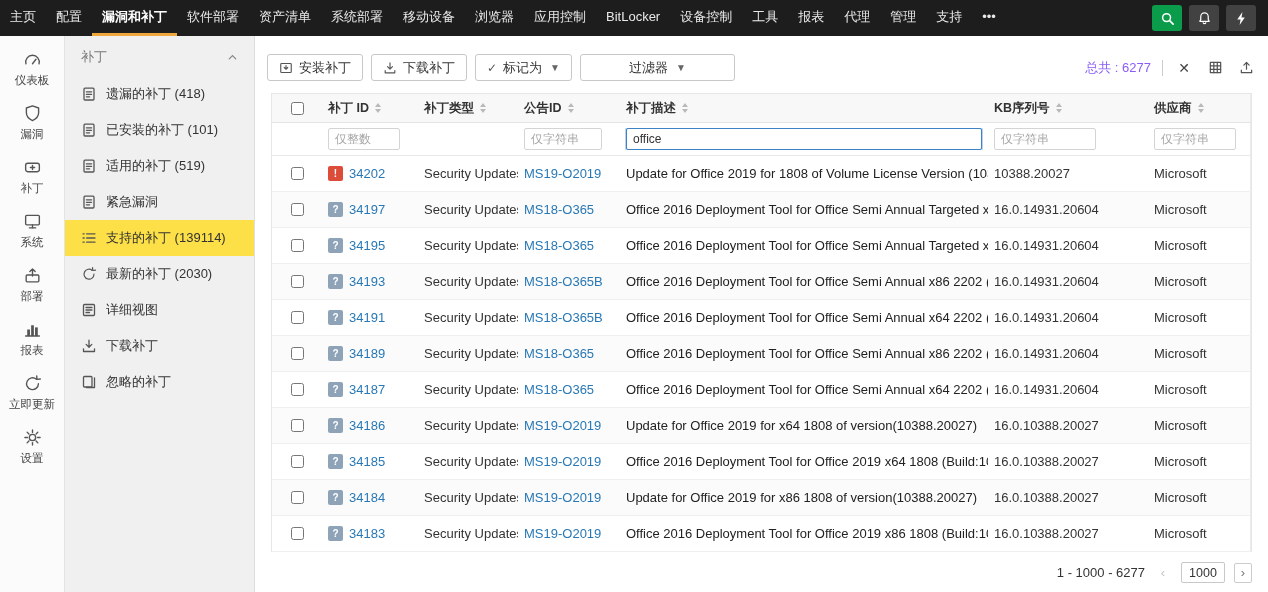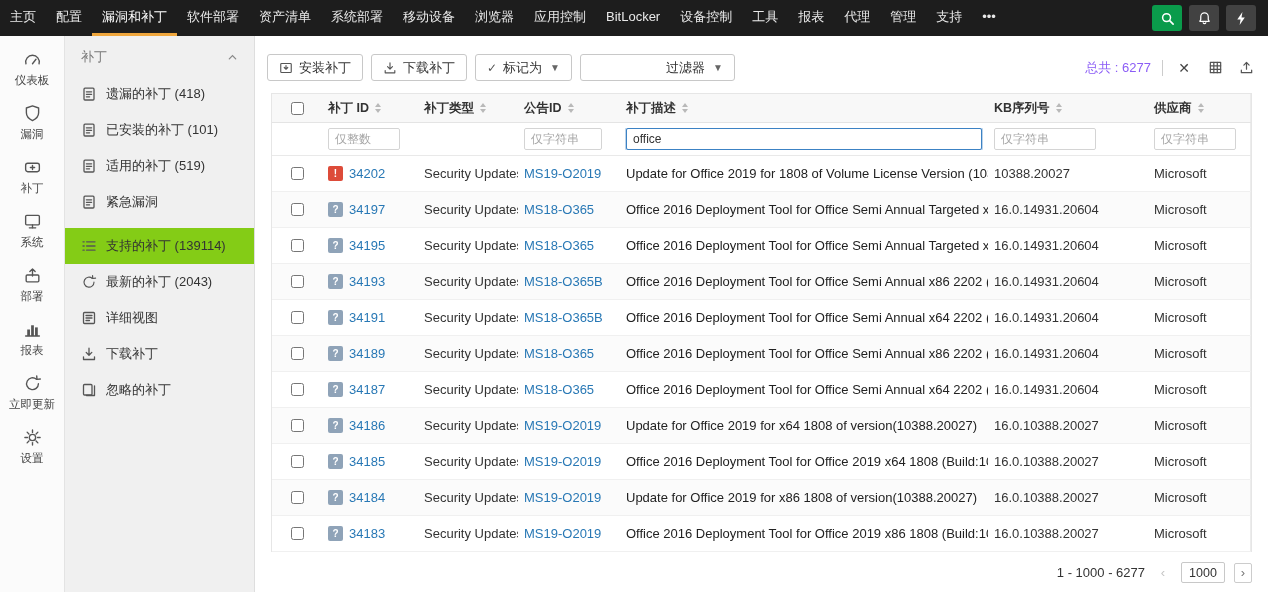--- a/index.html
+++ b/index.html
@@ -8,21 +8,21 @@
   svg{display:block;}
   button{font-family:inherit;background:none;border:none;cursor:pointer;}
   input{font-family:inherit;}
 
   .app{display:flex;flex-direction:column;height:592px;}
 
   
   .topbar{height:36px;background:#1d1d1d;display:flex;align-items:stretch;flex:0 0 36px;}
   .nav-tabs{display:flex;flex:1;overflow:hidden;}
   .nav-tab{display:flex;align-items:center;padding:0 10px;color:#e8e8e8;font-size:13px;white-space:nowrap;cursor:pointer;border-bottom:3px solid transparent;text-align:right;}
-  .nav-tab.active{border-bottom-color:#efa63c;color:#fff;}
+  .nav-tab.active{border-bottom-color:#efa63c;color:#fff;font-weight:bold;}
   .topbar-actions{display:flex;align-items:center;gap:7px;padding:0 12px;}
   .tb-btn{width:30px;height:26px;border-radius:3px;display:flex;align-items:center;justify-content:center;color:#fff;}
   .tb-btn.search{background:#0a9b4b;}
   .tb-btn.gray{background:#424242;}
   .ticon svg{width:15px;height:15px;}
 
   
   .layout{display:flex;flex:1;min-height:0;}
 
   
@@ -30,33 +30,33 @@
   .rail-item{display:flex;flex-direction:column;align-items:center;gap:4px;padding:8px 0;color:#444;cursor:pointer;}
   .rail-item .ric{color:#555;}
   .ric svg{width:19px;height:19px;}
   .rlabel{font-size:11.5px;}
 
   
   .sidebar{width:190px;background:#f0f0f0;border-right:1px solid #dedede;}
   .sidebar-header{display:flex;align-items:center;justify-content:space-between;padding:12px 16px 10px 16px;color:#777;cursor:pointer;}
   .chev svg{width:11px;height:11px;color:#888;}
   .side-item{display:flex;align-items:center;gap:9px;padding:9px 16px;color:#333;font-size:13px;cursor:pointer;white-space:nowrap;}
-  .side-item.active{background:#84cc16;margin-top:8px;}
+  .side-item.active{background:#fde047;}
   .sic{color:#555;flex:0 0 auto;}
   .sic svg{width:16px;height:16px;}
 
   
   .main{flex:1;min-width:0;display:flex;flex-direction:column;background:#fff;}
   .toolbar{display:flex;align-items:center;gap:8px;padding:18px 12px 12px 12px;}
   .btn{display:inline-flex;align-items:center;gap:6px;height:27px;padding:0 11px;background:#fff;border:1px solid #c8c8c8;border-radius:3px;font-size:13px;color:#333;}
   .bicon{color:#555;}
   .bicon svg{width:14px;height:14px;}
   .check{color:#555;font-size:12px;}
   .caret{color:#666;font-size:10px;margin-left:2px;}
-  .filter-select{width:155px;justify-content:flex-end;padding-left:11px;}
+  .filter-select{width:155px;justify-content:center;padding-left:11px;}
   .toolbar-right{margin-left:auto;display:flex;align-items:center;gap:11px;}
   .total{color:#8b5cf6;}
   .vdiv{width:1px;height:16px;background:#ccc;}
   .ibtn{display:flex;align-items:center;justify-content:center;width:20px;height:20px;color:#444;font-size:14px;font-weight:bold;}
   .ibtn .bicon svg{width:15px;height:15px;}
 
   
   .table-wrap{margin:0 16px;border:1px solid #e6e6e6;border-bottom:none;}
   .grid-header,.grid-filter,.grid-row{display:grid;grid-template-columns:50px 96px 100px 102px 368px 160px 102px 1fr;align-items:center;}
   .grid-header{height:29px;background:#f8f8f8;border-bottom:1px solid #e4e4e4;font-weight:bold;font-size:12.5px;}
@@ -301,21 +301,21 @@
             </span>
             <span class="slabel">支持的补丁 (139114)</span>
           </div>
           <div class="side-item">
             <span class="sic">
               <svg viewBox="0 0 18 18">
                 <path d="M14.6 9.2a5.6 5.6 0 1 1-1.9-4.2" fill="none" stroke="currentColor" stroke-width="1.3" stroke-linecap="round" stroke-linejoin="round"></path>
                 <path d="M13 1.8l.2 3.3 3.2-.4" fill="none" stroke="currentColor" stroke-width="1.3" stroke-linecap="round" stroke-linejoin="round"></path>
               </svg>
             </span>
-            <span class="slabel">最新的补丁 (2043)</span>
+            <span class="slabel">最新的补丁 (2030)</span>
           </div>
           <div class="side-item">
             <span class="sic">
               <svg viewBox="0 0 16 16">
                 <rect x="2.5" y="2.5" width="11" height="11" rx="1" fill="none" stroke="currentColor" stroke-width="1.3" stroke-linecap="round" stroke-linejoin="round"></rect>
                 <line x1="5" y1="5.5" x2="11" y2="5.5" fill="none" stroke="currentColor" stroke-width="1.3" stroke-linecap="round" stroke-linejoin="round"></line>
                 <line x1="5" y1="8" x2="11" y2="8" fill="none" stroke="currentColor" stroke-width="1.3" stroke-linecap="round" stroke-linejoin="round"></line>
                 <line x1="5" y1="10.5" x2="8.5" y2="10.5" fill="none" stroke="currentColor" stroke-width="1.3" stroke-linecap="round" stroke-linejoin="round"></line>
               </svg>
             </span>

